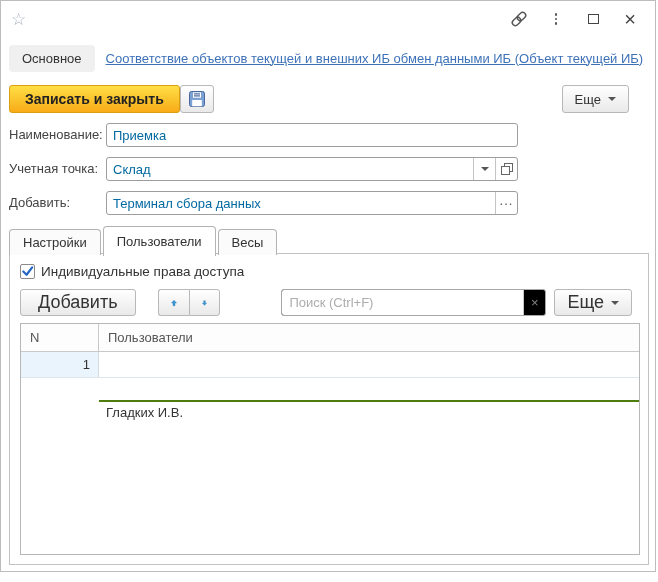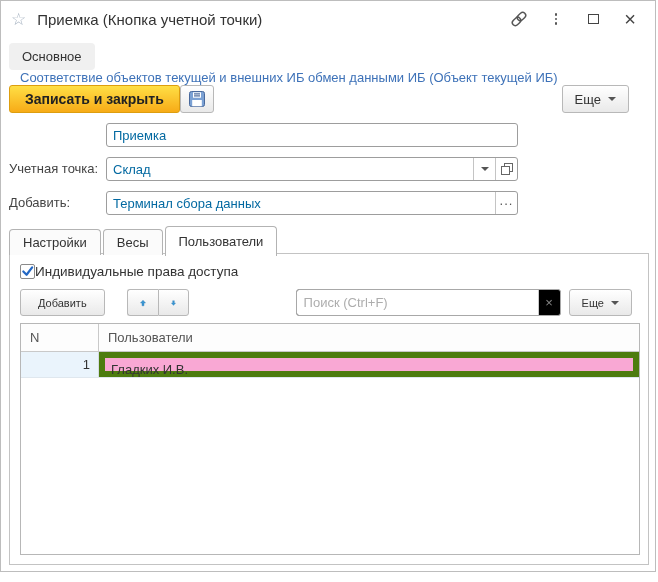--- a/index.html
+++ b/index.html
@@ -17,25 +17,25 @@
   .ticons { display:flex; align-items:center; gap:19px; }
   .ticon { display:flex; align-items:center; justify-content:center;
            width:18px; height:18px; cursor:pointer; color:#444; }
   .kebab { display:flex; flex-direction:column; gap:2px; }
   .kebab i { width:2.5px; height:2.5px; border-radius:50%; background:#555; }
   .sq { width:11px; height:10px; border:1.5px solid #444; }
   .closex { font-size:20px; color:#444; line-height:1; }
 
   
   .navbar { position:absolute; top:42px; left:8px; right:8px; height:30px;
-            display:flex; align-items:flex-start;flex-direction:column; }
+            display:flex; align-items:center; }
   .navchip { background:#f0f0f0; border-radius:4px; padding:6px 13px;
              font-size:13px; color:#333; cursor:pointer; }
   .navlink { margin-left:11px; font-size:13px; color:#3e72b8;
-             white-space:nowrap; cursor:pointer; }
+             text-decoration:underline; white-space:nowrap; cursor:pointer; }
 
   
   .cmdbar { position:absolute; top:84px; left:8px; right:26px; height:28px;
             display:flex; align-items:stretch; gap:0; }
   .btn { display:inline-flex; align-items:center; justify-content:center;
          background:linear-gradient(#ffffff,#e9e9e9); border:1px solid #b8b8b8;
          border-radius:3px; font-size:13px; color:#333; padding:1px 12px;
          cursor:pointer; white-space:nowrap; }
   .btn-yellow { background:linear-gradient(#ffdf45,#f7ab17);
                 border:1px solid #dd9e0f; font-weight:bold; color:#222;
@@ -64,29 +64,29 @@
   .tab { padding:5px 13px 5px; font-size:13px; color:#333; cursor:pointer;
          background:#fbfbfb; border:1px solid #b3b3b3; border-bottom:none;
          border-radius:4px 4px 0 0; margin-right:2px; }
   .tab.active { background:#fff; padding:7px 13px 7px; margin-bottom:-1px;
                 position:relative; z-index:4; }
 
   
   .panel { position:absolute; top:252px; left:8px; width:640px; height:312px;
            border:1px solid #c3c3c3; background:#fff; z-index:1; }
   .chkrow { position:absolute; top:10px; left:10px; display:flex;
-            align-items:center; gap:0; cursor:pointer; }
+            align-items:center; gap:6px; cursor:pointer; }
   .chkbox { width:15px; height:15px; border:1px solid #8a8a8a; border-radius:2px;
             background:#fff; display:flex; align-items:center;
             justify-content:center; }
   .chklabel { font-size:13.5px; color:#333; }
 
   .ptoolbar { position:absolute; top:35px; left:10px; right:16px; height:27px;
               display:flex; align-items:stretch; }
-  .ptoolbar .btn { font-size:11px; }
+  .ptoolbar .btn { font-size:18px; }
   .arrgroup { display:flex; margin-left:22px; }
   .arrbtn { width:31px; border-radius:0; }
   .arrbtn:first-child { border-radius:3px 0 0 3px; border-right:none; }
   .arrbtn:last-child { border-radius:0 3px 3px 0; }
   .searchwrap { margin-left:auto; width:265px; height:27px;
                 border:1px solid #a8a8a8; border-radius:3px; background:#000000;
                 display:flex; align-items:stretch; overflow:hidden; }
   .searchwrap input { flex:1; border:none; outline:none; font-size:13px;
                       padding:0 7px; color:#222; font-family:inherit; }
   .searchwrap input::placeholder { color:#adadad; }
@@ -101,34 +101,33 @@
   .thead { display:flex; height:28px; border-bottom:1px solid #c9c9c9;
            background:#fdfdfd; }
   .th { font-size:13px; color:#555; line-height:28px; padding-left:9px; }
   .th-n { width:78px; border-right:1px solid #c9c9c9; }
   .th-user { flex:1; }
   .trow { display:flex; height:26px; border-bottom:1px solid #dfe7ee;
           cursor:pointer; }
   .td-n { width:78px; background:#eaf4fc; border-right:1px solid #d5dde3;
           font-size:13px; color:#333; line-height:26px; text-align:right;
           padding-right:8px; }
-  .td-user { flex:1; background:#f9a8d4; border:6px solid #4d7c0f;
-             font-size:13px; color:#333; line-height:24px; padding-left:6px; }
+  .td-user { flex:1; background:#bef264; border:1px solid #4d7c0f;
+             font-size:13px; color:#333; line-height:24px; padding-left:6px;margin-top:48px; }
 
   
   svg { display:block; }
 </style>
 </head>
 <body>
 
 <div id="window">
 
   <div class="titlebar">
     <span class="star">☆</span>
-    <span class="wtitle">Приемка (Кнопка учетной точки)</span>
     <span class="tspacer"></span>
     <div class="ticons">
       <span class="ticon">
         <svg width="18" height="18" viewBox="0 0 18 18">
           <g transform="rotate(-45 9 9)" fill="none" stroke="#555" stroke-width="1.4">
             <rect x="0.8" y="6" width="9.4" height="6" rx="3"></rect>
             <rect x="7.8" y="6" width="9.4" height="6" rx="3"></rect>
           </g>
         </svg>
       </span>
@@ -163,20 +162,21 @@
       </span>
     </button>
     <span class="tspacer"></span>
     <button class="btn">
       <span>Еще</span>
         <span class="caret"></span>
     </button>
   </div>
 
   <div class="frow" style="top:122px; right:8px;">
+    <span class="flabel">Наименование:</span>
     <div class="fctrl">
       <input type="text" value="Приемка" style="">
     </div>
   </div>
 
   <div class="frow" style="top:156px; right:8px;">
     <span class="flabel">Учетная точка:</span>
     <div class="fctrl">
       <input type="text" value="Склад" style="">
       <span class="seg">
@@ -196,25 +196,25 @@
     <div class="fctrl">
       <input type="text" value="Терминал сбора данных" style="">
       <span class="seg" style="font-size:13px; letter-spacing:1px; padding-bottom:5px;">...</span>
     </div>
   </div>
 
   <div class="tabs">
     <div class="tab">
       <span>Настройки</span>
     </div>
+    <div class="tab active">
+      <span>Пользователи</span>
+    </div>
     <div class="tab">
       <span>Весы</span>
-    </div>
-    <div class="tab active">
-      <span>Пользователи</span>
     </div>
   </div>
 
   <div class="panel">
 
     <div class="chkrow">
       <span class="chkbox">
         <svg width="13" height="13" viewBox="0 0 14 14">
           <path d="M2.5 7 L6 10.5 L12 2.5" fill="none" stroke="#2468c4" stroke-width="2.4" stroke-linecap="round" stroke-linejoin="round"></path>
         </svg>

